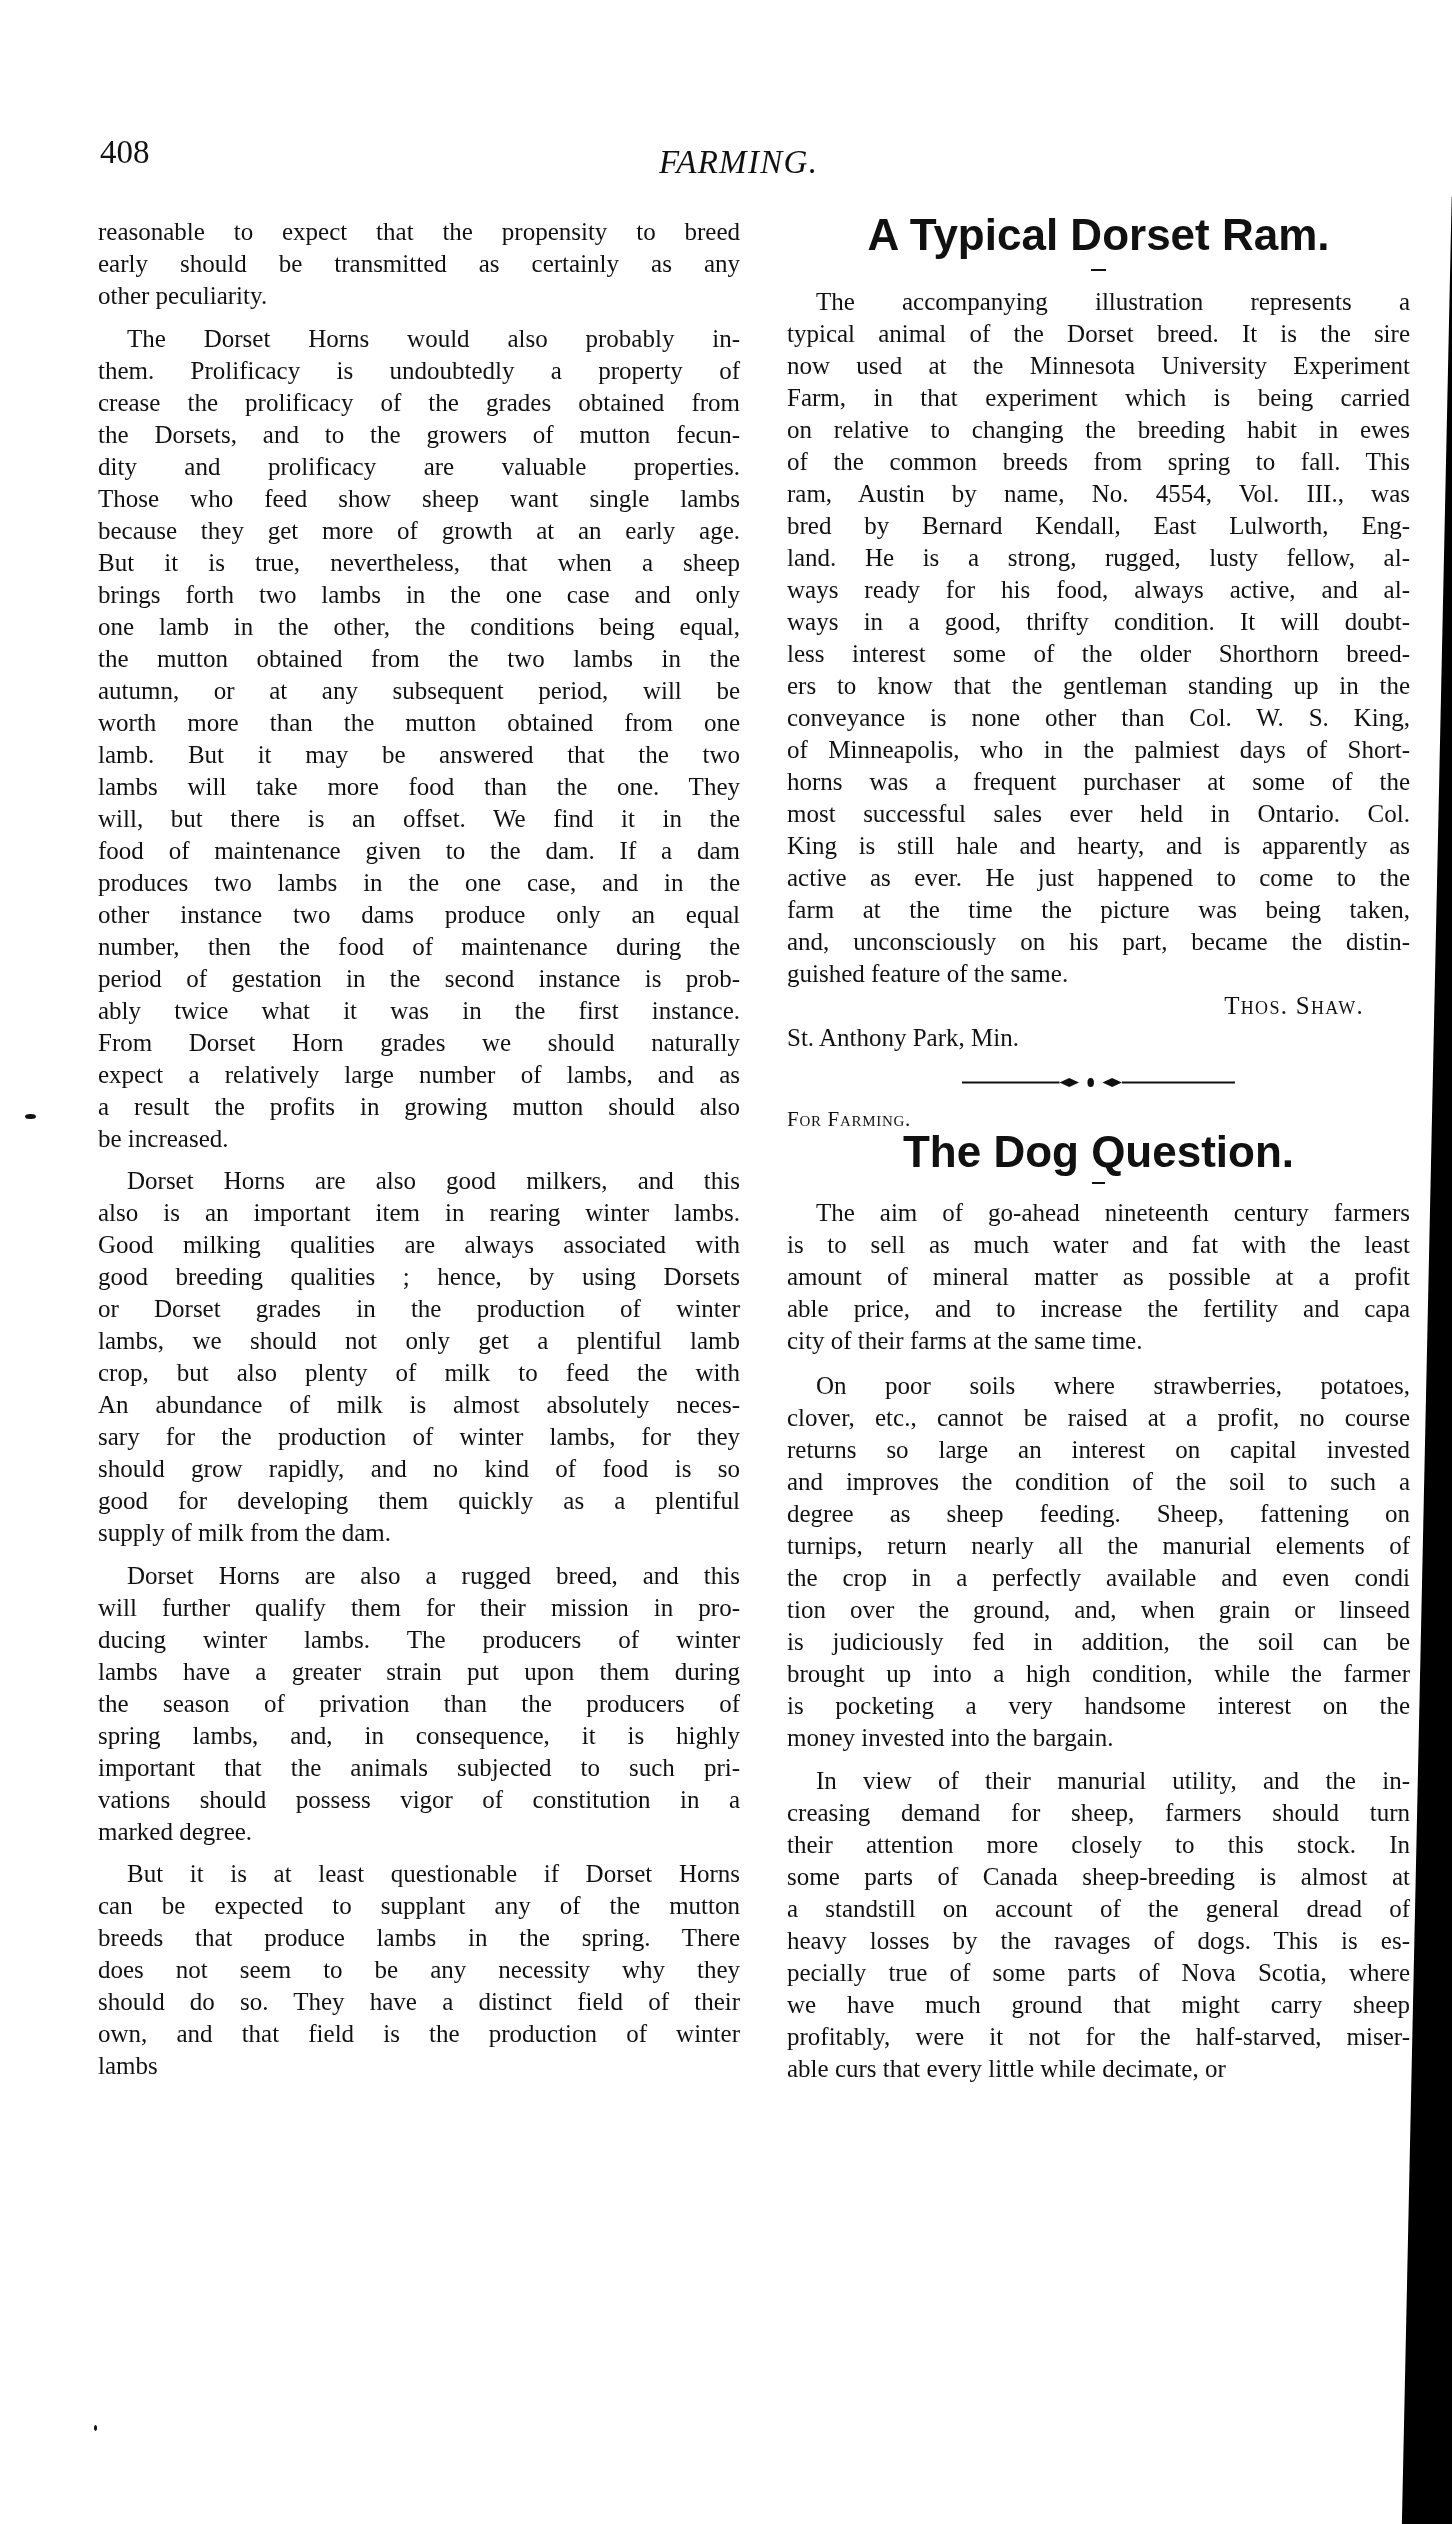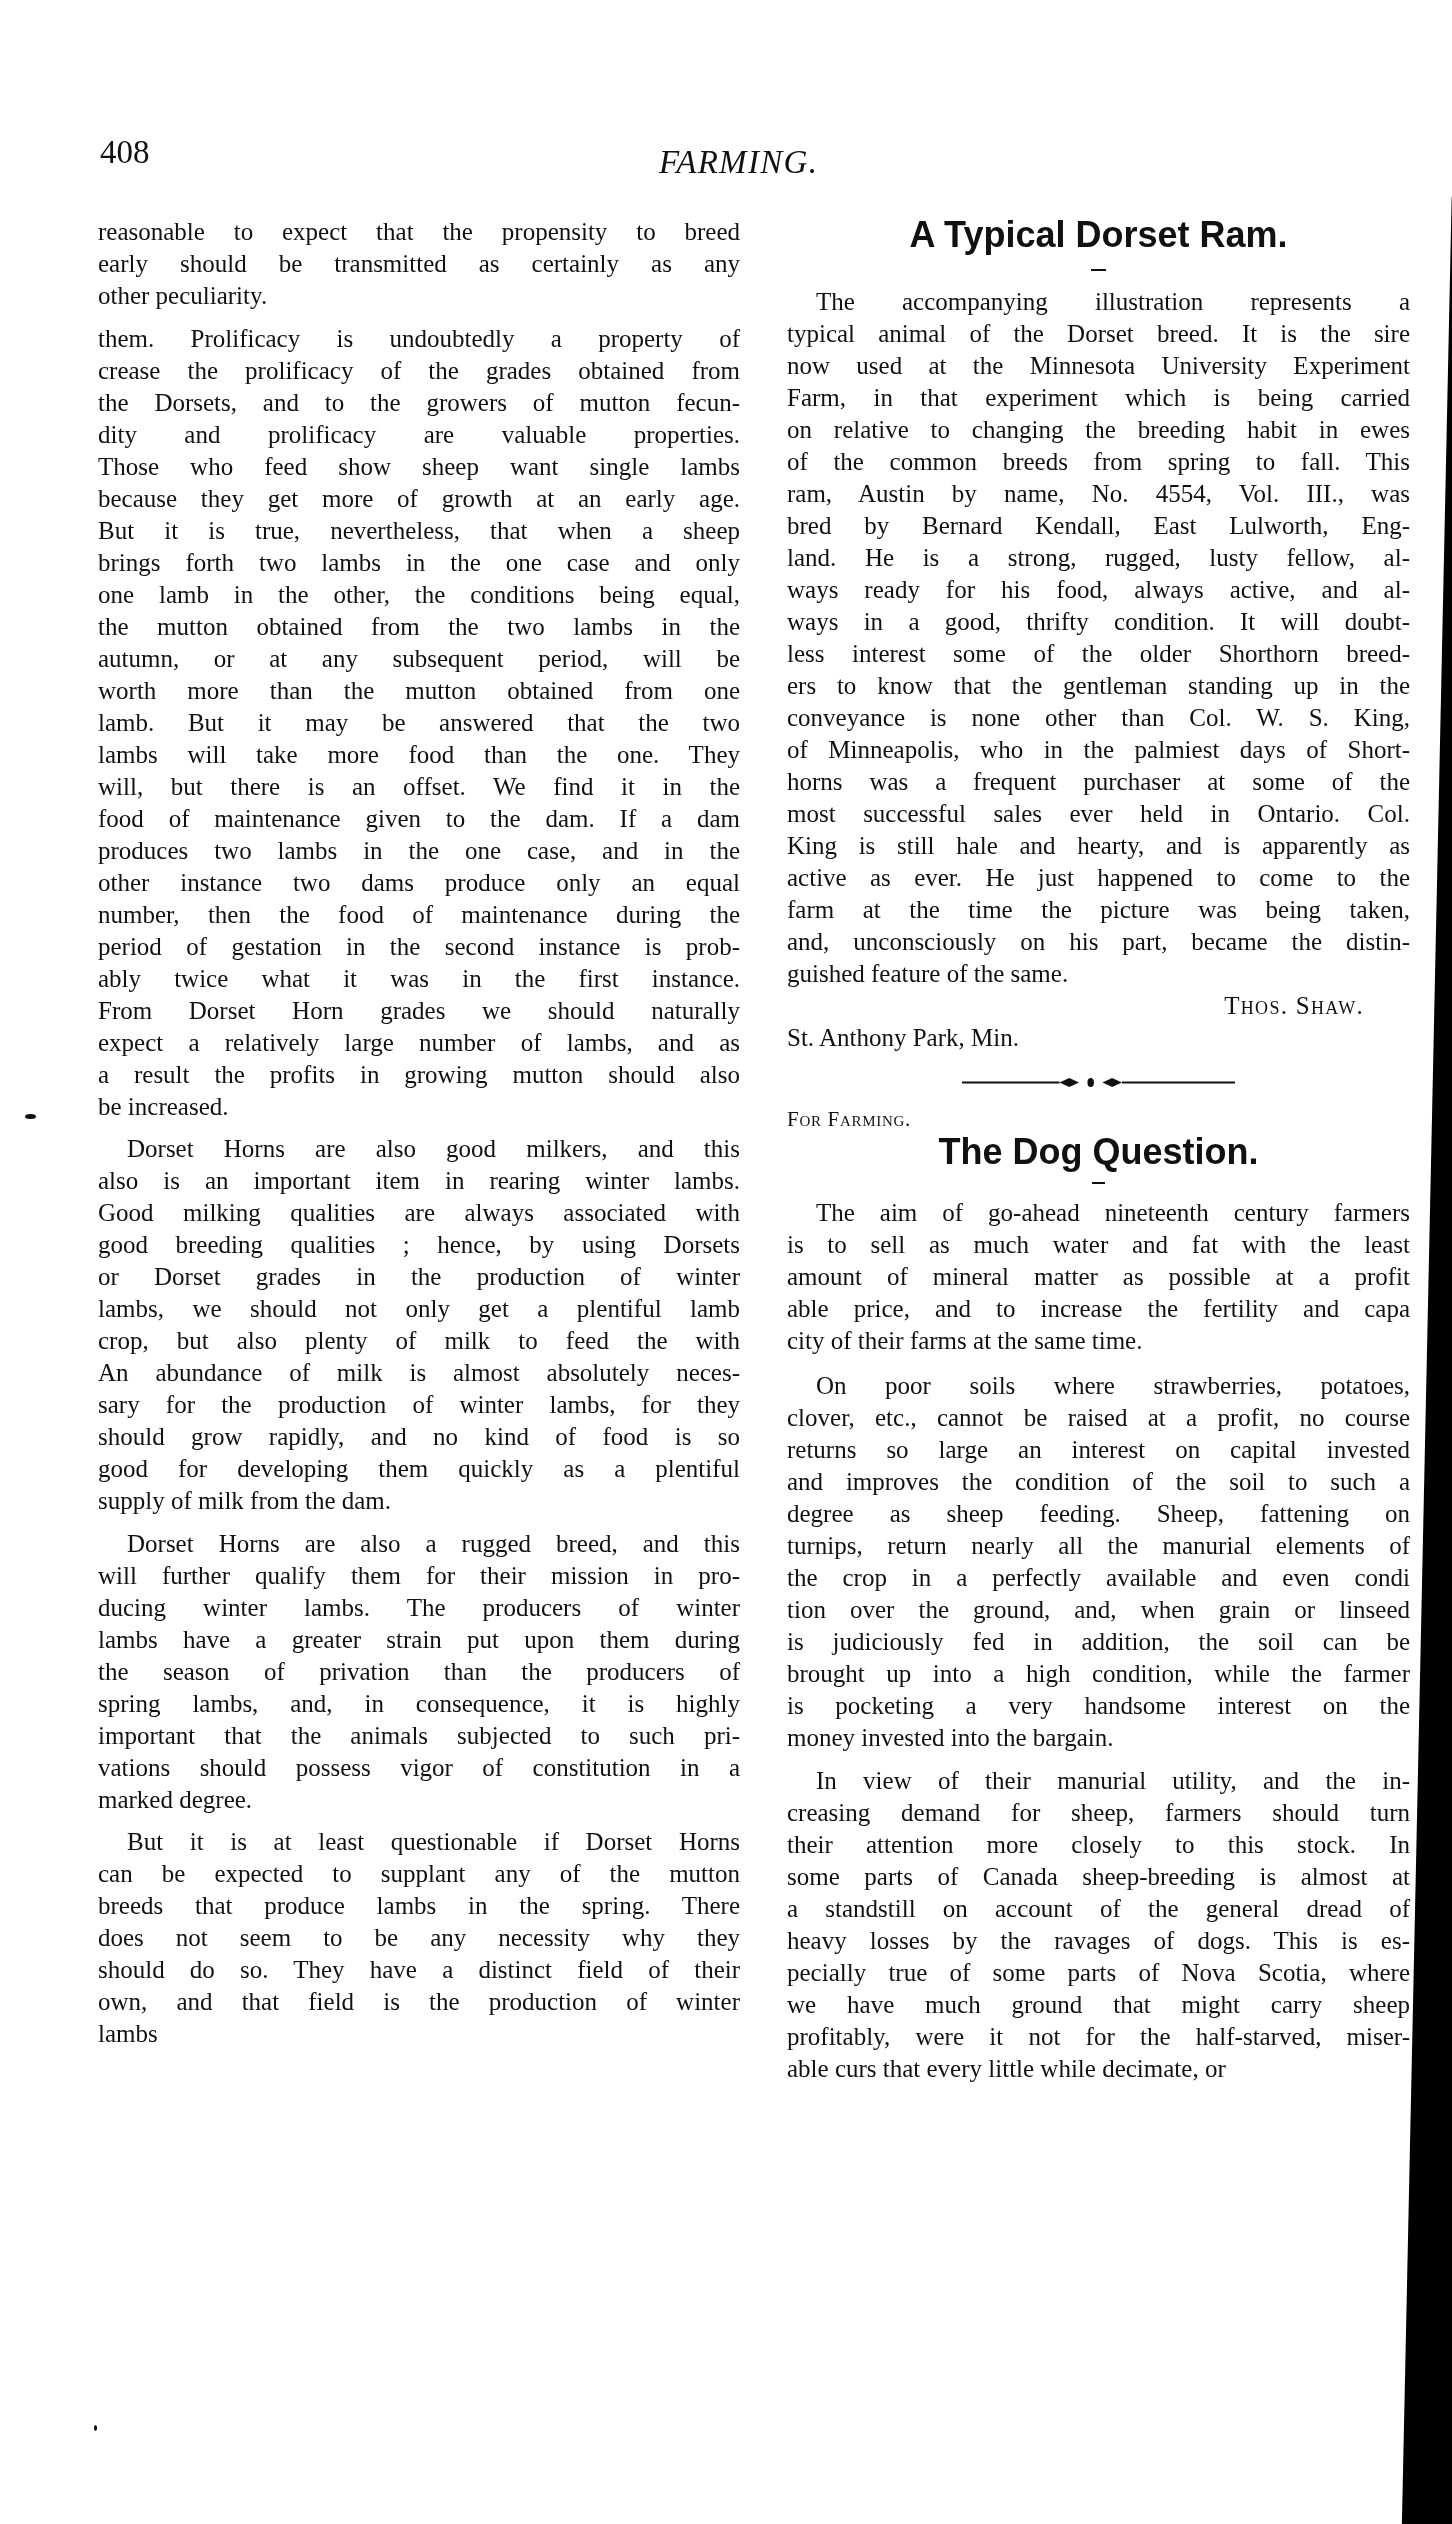--- a/index.html
+++ b/index.html
@@ -20,21 +20,21 @@
     position: absolute; font-size: 25px; line-height: 32px;
     text-align: justify; hyphens: manual;
   }
   .col-left { left: 98px; top: 216px; width: 642px; }
   .col-right { left: 787px; top: 210px; width: 623px; }
   .col p { margin: 0; text-indent: 0; }
   .line { display: block; text-align: justify; text-align-last: justify; white-space: nowrap; }
   .line.last { text-align-last: left; }
   .headline {
     font-family: "Liberation Sans", "DejaVu Sans", sans-serif;
-    font-weight: bold; text-align: center; font-size: 36px; line-height: 39px;
+    font-weight: bold; text-align: center; font-size: 44px; line-height: 39px;
     margin: 0;
   }
   .dash { display: block; width: 14.4px; height: 2.6px; background: #111; margin: 14.4px auto 14.4px auto; }
   .dash.small { width: 13px; height: 2px; margin: 11.8px auto 13px auto; }
   .signature { text-align: right; padding-right: 46px; font-variant: small-caps; letter-spacing: 1.3px; }
   .dateline { text-align: left; }
   .ornament { display: block; margin: 22px auto 17px auto; width: 275px; height: 13px; }
   .for-label { font-variant: small-caps; font-size: 21px; letter-spacing: 0.7px; line-height: 26px; text-align: left; }
   .edge {
     position: absolute; right: 0; top: 0; width: 59px; height: 2525px;
@@ -47,20 +47,21 @@
 <div class="page-number">408</div>
 <div class="running-head">FARMING.</div>
 
 <div class="col col-left" id="left-col">
     <p>
       <span class="line">reasonable to expect that the propensity to breed</span>
       <span class="line">early should be transmitted as certainly as any</span>
       <span class="line last">other peculiarity.</span>
     </p>
     <p style="margin-top: 10.5px;">
+      <span class="line" style="text-indent: 29px;">The Dorset Horns would also probably in-</span>
       <span class="line">them. Prolificacy is undoubtedly a property of</span>
       <span class="line">crease the prolificacy of the grades obtained from</span>
       <span class="line">the Dorsets, and to the growers of mutton fecun-</span>
       <span class="line">dity and prolificacy are valuable properties.</span>
       <span class="line">Those who feed show sheep want single lambs</span>
       <span class="line">because they get more of growth at an early age.</span>
       <span class="line">But it is true, nevertheless, that when a sheep</span>
       <span class="line">brings forth two lambs in the one case and only</span>
       <span class="line">one lamb in the other, the conditions being equal,</span>
       <span class="line">the mutton obtained from the two lambs in the</span>

